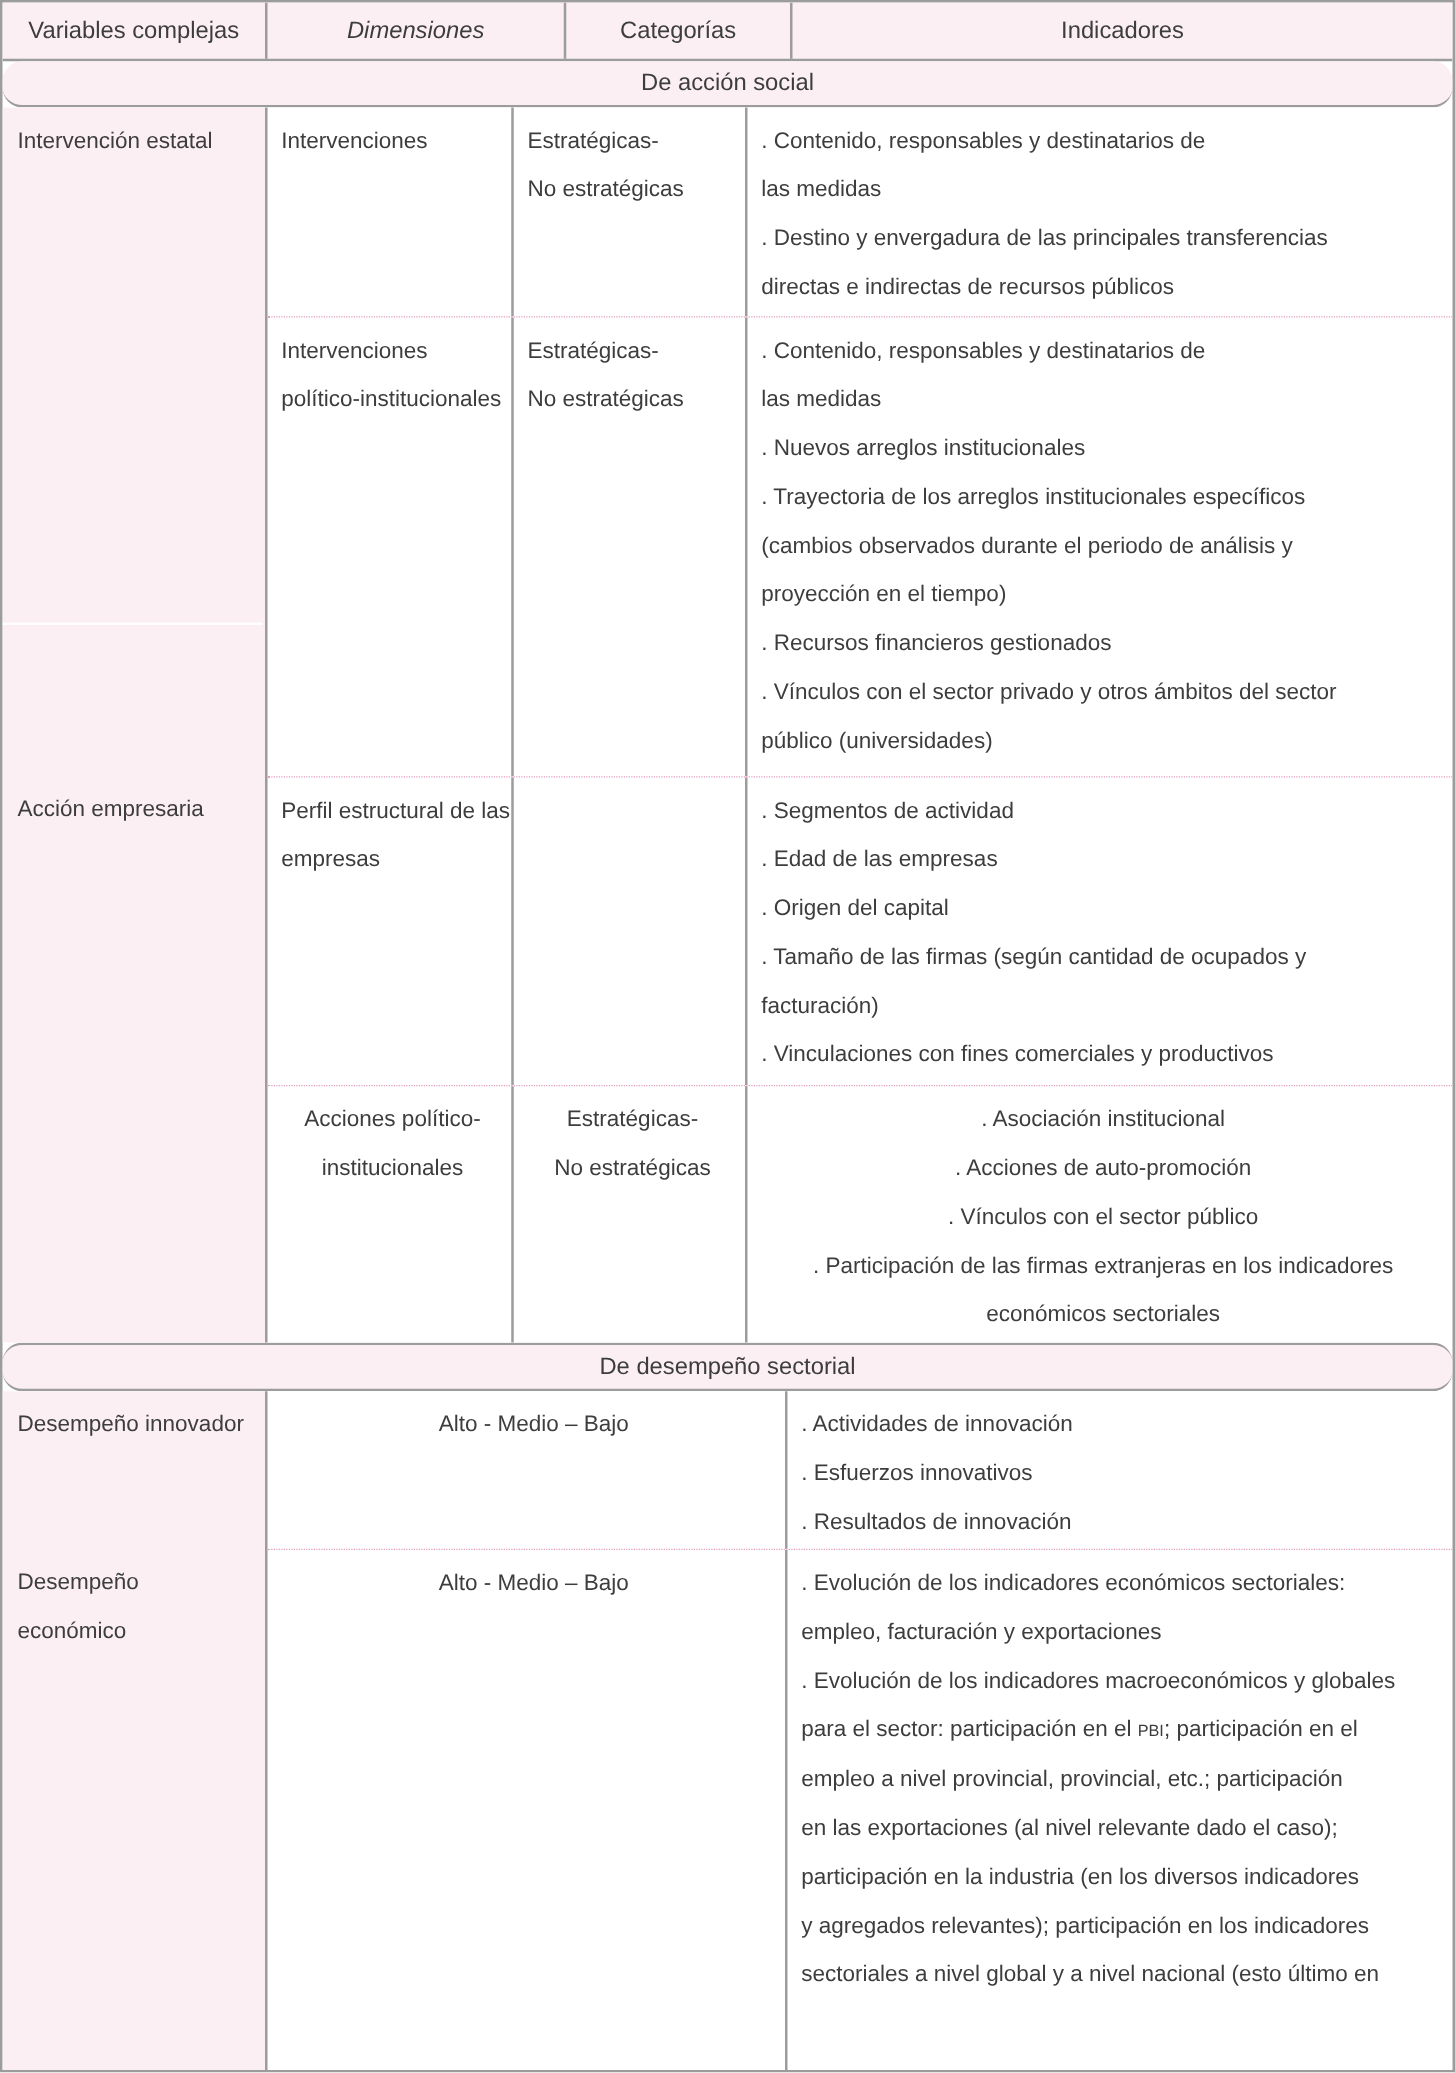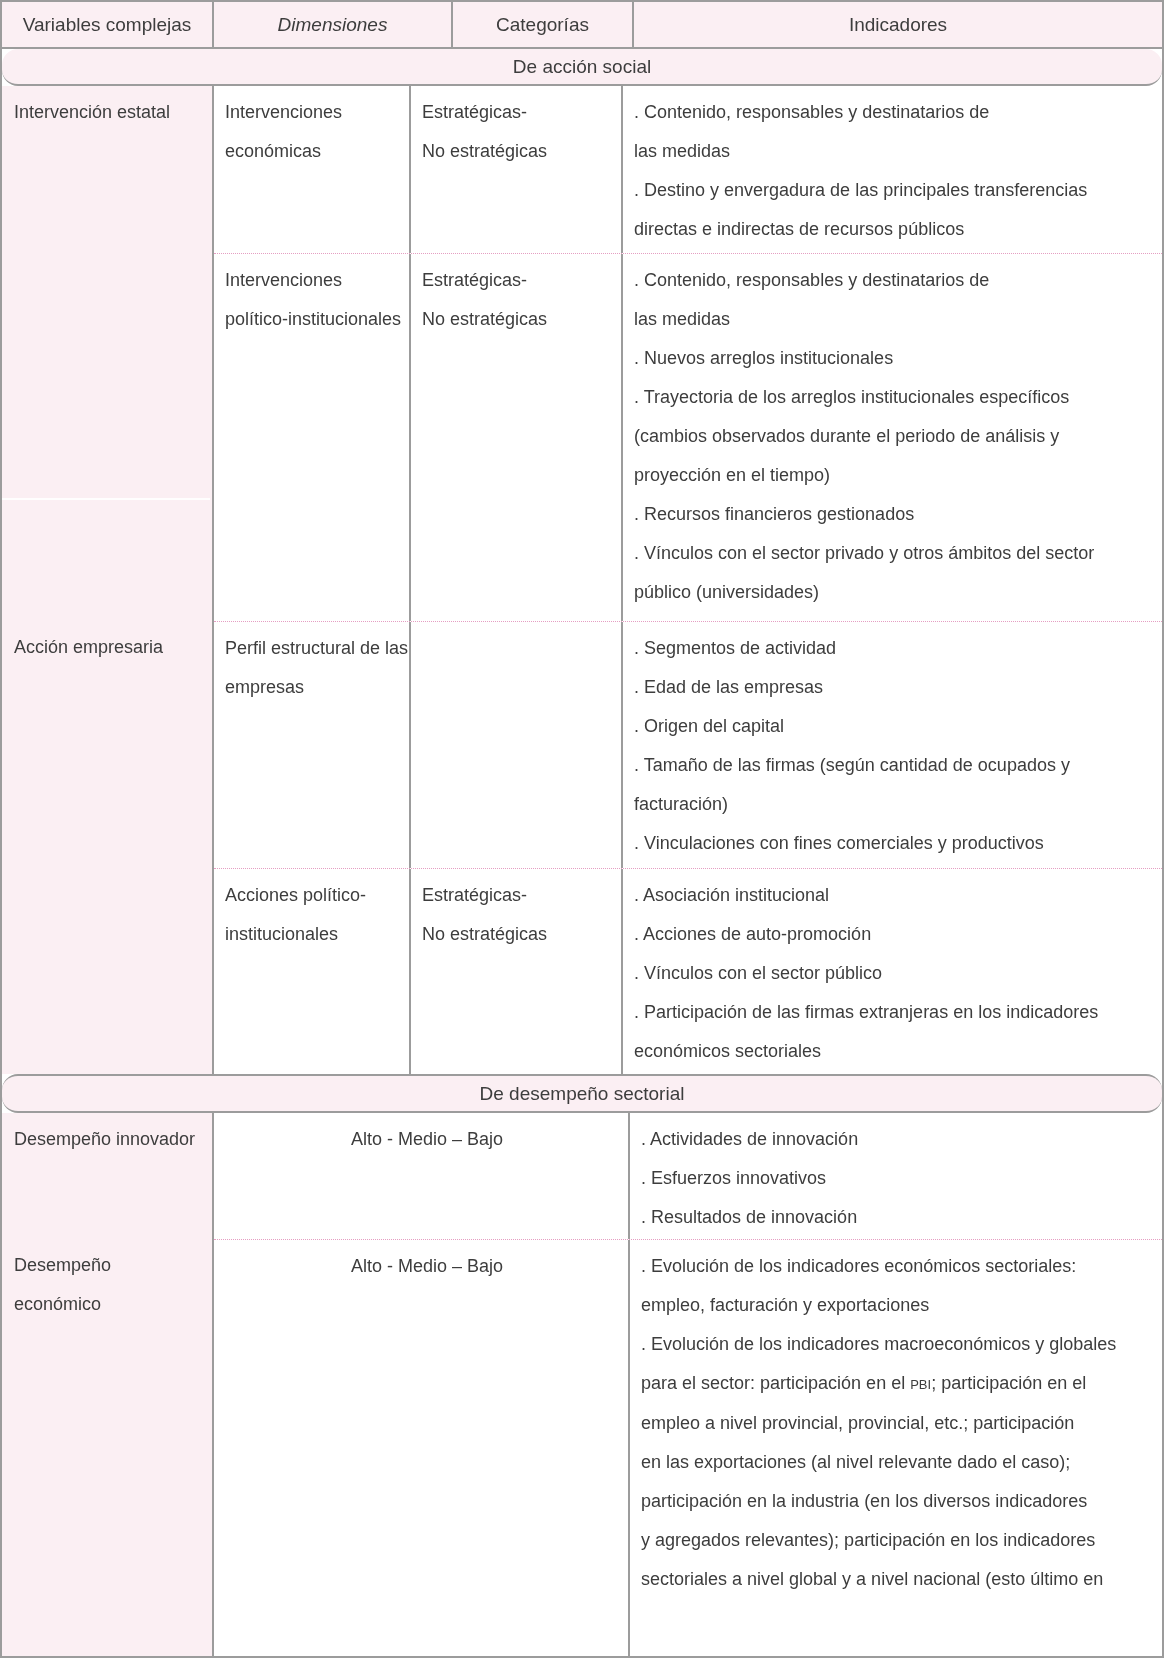--- a/index.html
+++ b/index.html
@@ -37,25 +37,25 @@
     background:var(--pink);border-right:2px solid var(--border);
   }
   .col1-label{
     position:absolute;left:12px;right:4px;font-size:18px;line-height:39px;white-space:nowrap;
   }
   .col1-divider{
     position:absolute;left:0;right:2px;height:2px;background:rgba(255,255,255,0.9);
   }
   .row{display:flex;box-sizing:border-box;}
   .row.dotted{border-top:1px dotted var(--dots);}
-  .r1{height:167px;} .r2{height:368px;} .r3{height:247px;} .r4{height:206px;}
+  .r1{height:167px;} .r2{height:368px;} .r3{height:247px;} .r4{height:206px;text-align:center;}
   .r5{height:126px;} .r6{height:417px;}
   .cell{box-sizing:border-box;font-size:18px;line-height:39px;padding:7px 6px 0 11px;}
   .c2{width:197px;border-right:2px solid var(--border);}
-  .c3{width:212px;border-right:2px solid var(--border);}
+  .c3{width:187px;border-right:2px solid var(--border);}
   .c4{flex:1;}
   .c23{width:416px;border-right:2px solid var(--border);text-align:center;padding-left:12px;padding-right:0;}
   .line{white-space:nowrap;}
   .sc{font-size:13px;}
 </style>
 </head>
 <body>
 
 <div class="table">
 
@@ -75,21 +75,20 @@
         </div>
       <div class="col1-divider" style="top:412px"></div>
       <div class="col1-label" style="top:542px">
           <div class="line">Acción empresaria</div>
         </div>
     </div>
 
     <div class="row r1">
       <div class="cell c2">
           <div class="line">Intervenciones</div>
-          <div class="line">económicas</div>
         </div>
       <div class="cell c3">
           <div class="line">Estratégicas-</div>
           <div class="line">No estratégicas</div>
         </div>
       <div class="cell c4">
           <div class="line">. Contenido, responsables y destinatarios de</div>
           <div class="line">las medidas</div>
           <div class="line">. Destino y envergadura de las principales transferencias</div>
           <div class="line">directas e indirectas de recursos públicos</div>

